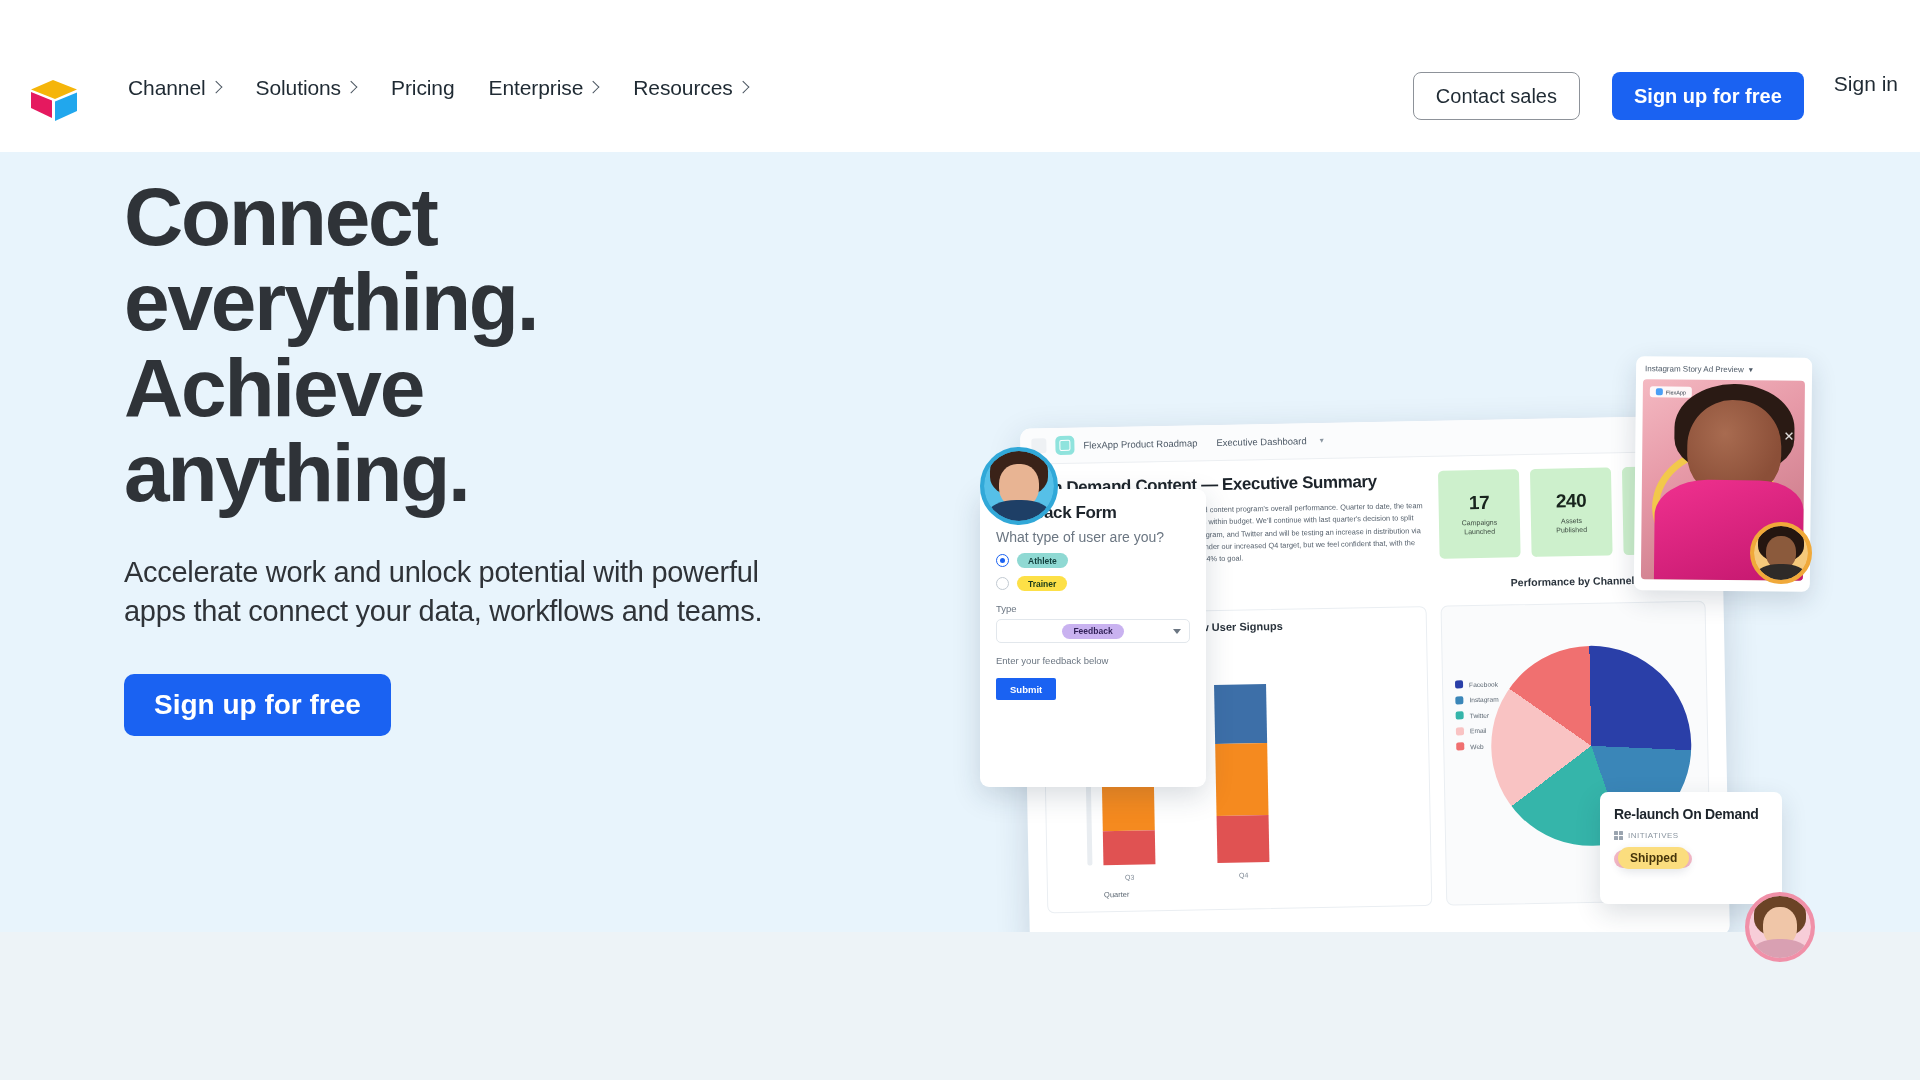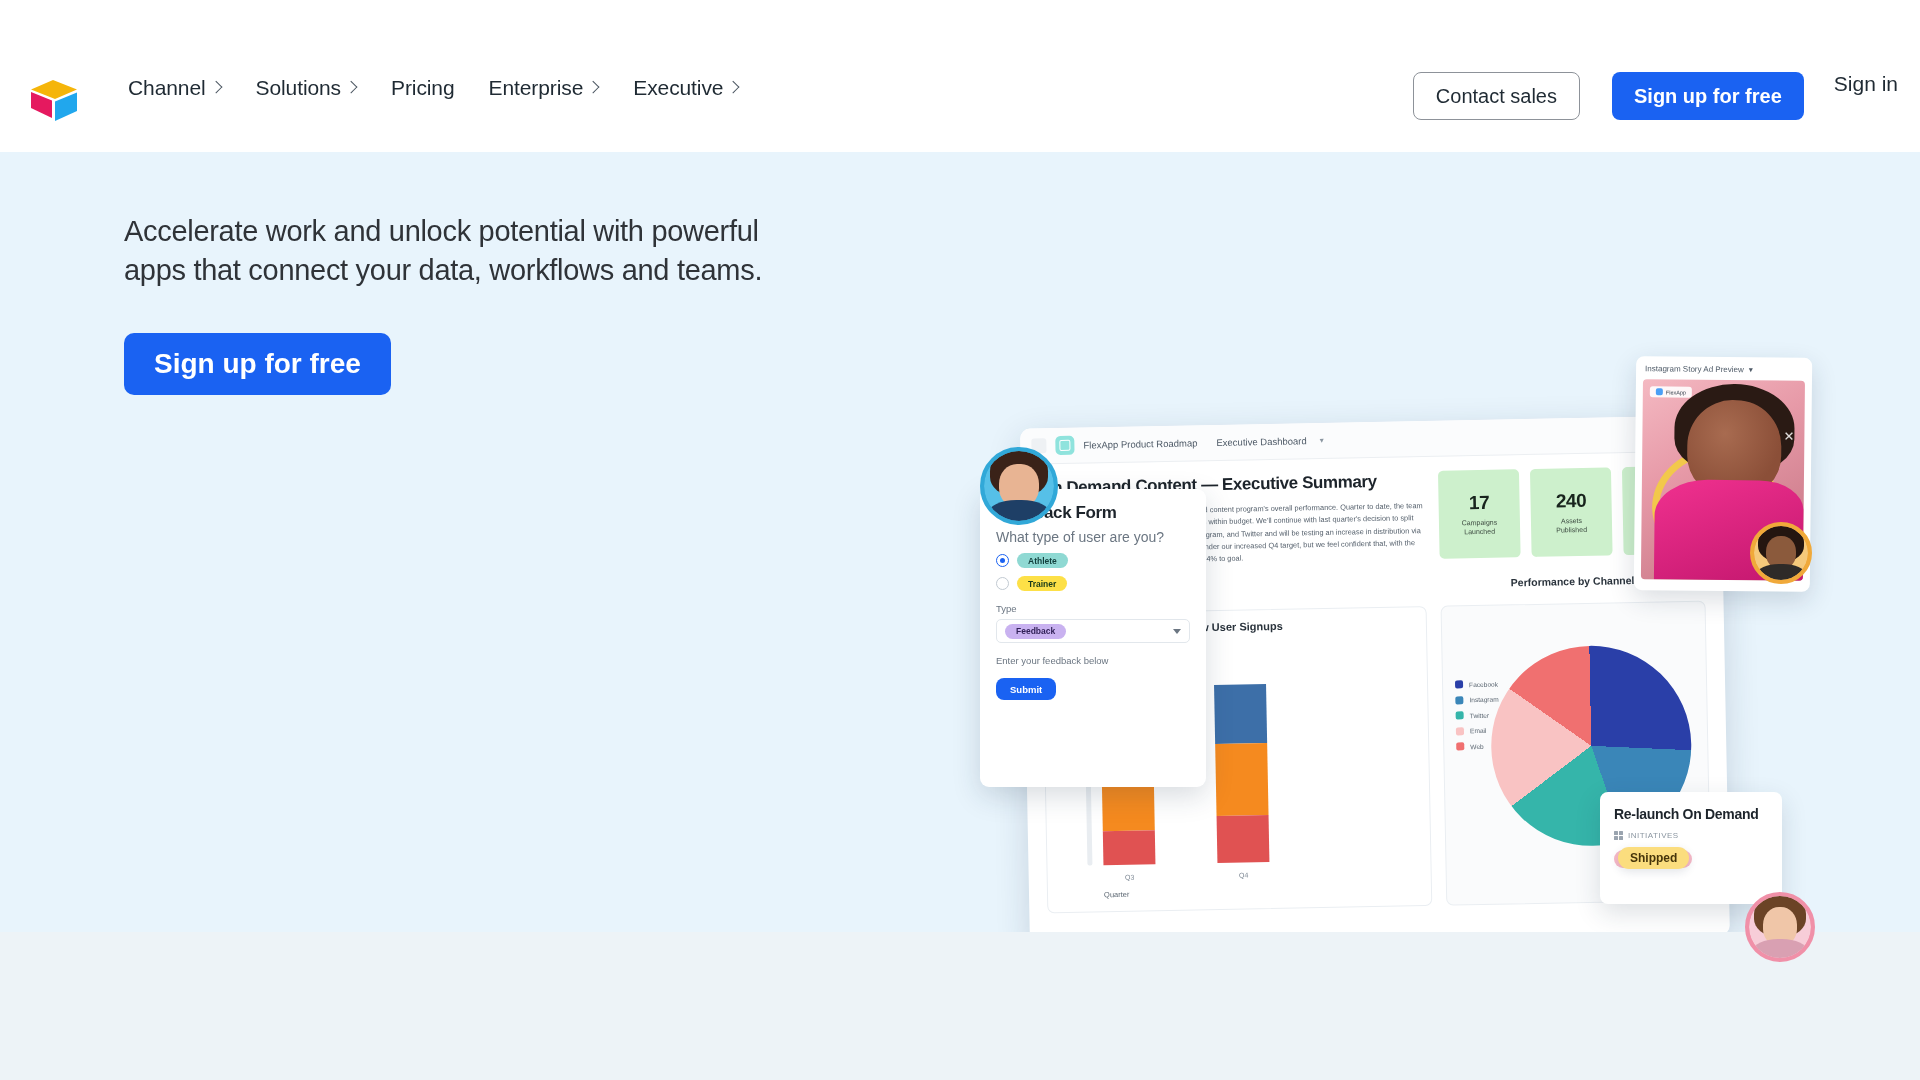--- a/index.html
+++ b/index.html
@@ -209,34 +209,34 @@
     content: ""; position: absolute; left: 2.6px; top: 2.6px;
     width: 5.4px; height: 5.4px; border-radius: 50%; background: #1a62f2;
   }
   .pill { padding: 2.5px 11px; border-radius: 9px; font-size: 8.5px; font-weight: 600; }
   .pill-athlete { background: #8fd9d3; color: #123f3c; }
   .pill-trainer { background: #fde047; color: #17391a; }
   .pill-feedback { background: #c9b2f0; color: #2f1f55; }
   .fb-lbl { font-size: 9.5px; color: #6b7682; margin-top: 12px; }
   .fb-select {
     margin-top: 5px; height: 24px; border: 1px solid #e2e7ec; border-radius: 5px;
-    display: flex; align-items: center; padding: 0 8px; position: relative;
+    display: flex; align-items: center; padding: 0 8px; position: relative; justify-content: center;
   }
   .fb-caret {
     position: absolute; right: 8px; width: 0; height: 0;
     border-left: 4px solid transparent; border-right: 4px solid transparent;
     border-top: 5px solid #6b7682;
   }
   .fb-textarea {
     margin-top: 5px; height: 44px; border: 1px solid #e2e7ec; border-radius: 5px;
     padding: 6px 8px; font-size: 9px; line-height: 1.45; color: #1d242b;
   }
   .btn-submit {
     margin-top: 12px; height: 22px; padding: 0 14px;
-    background: #1a62f2; color: #fff; border: none; border-radius: 8px;
+    background: #1a62f2; color: #fff; border: none; border-radius: 2px;
     font-size: 9.5px; font-weight: 600; font-family: inherit; cursor: pointer;
   }
 
   
   .story {
     position: absolute; left: 655px; top: 155px;
     width: 176px; height: 234px;
     background: #fff; border-radius: 8px;
     box-shadow: 0 9px 26px rgba(25,45,70,.16);
     padding: 7px; transform: rotate(0.6deg);
@@ -350,35 +350,39 @@
       <span class="chev"></span>
     </div>
     <div class="nav-item">
       <span>Pricing</span>
     </div>
     <div class="nav-item">
       <span>Enterprise</span>
       <span class="chev"></span>
     </div>
     <div class="nav-item">
-      <span>Executive</span>
+      <span>Resources</span>
       <span class="chev"></span>
     </div>
   </nav>
 
   <div class="header-right">
     <button class="btn-contact">Contact sales</button>
     <button class="btn-signup-nav">Sign up for free</button>
     <a class="signin-link">Sign in</a>
   </div>
 </div>
 
 <div class="hero">
 
   <div class="hero-copy">
+    <h1 class="hero-title">Connect
+everything.
+Achieve
+anything.</h1>
     <p class="hero-sub">Accelerate work and unlock potential with powerful apps that connect your data, workflows and teams.</p>
     <button class="btn-hero">Sign up for free</button>
   </div>
 
   <div class="art">
 
     <div class="dash">
 
       <div class="dash-bar">
         <div class="dash-grip"></div>

